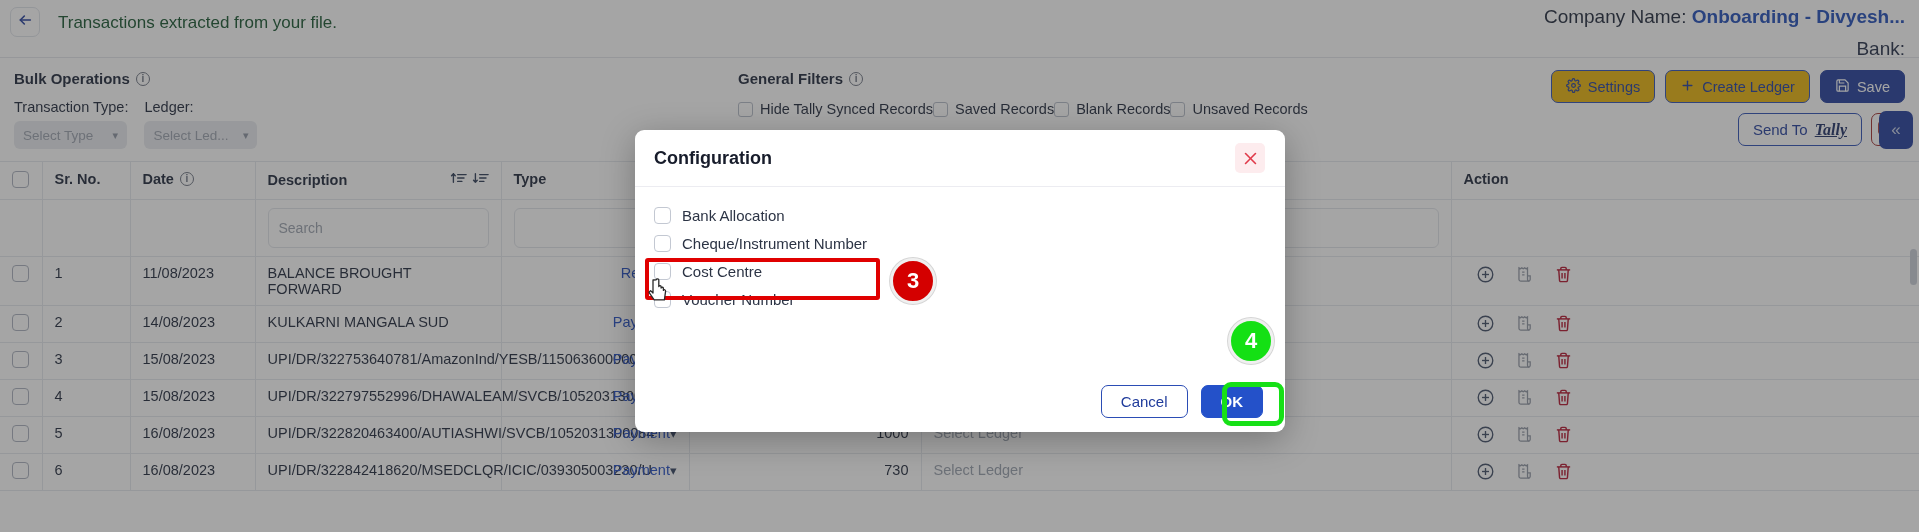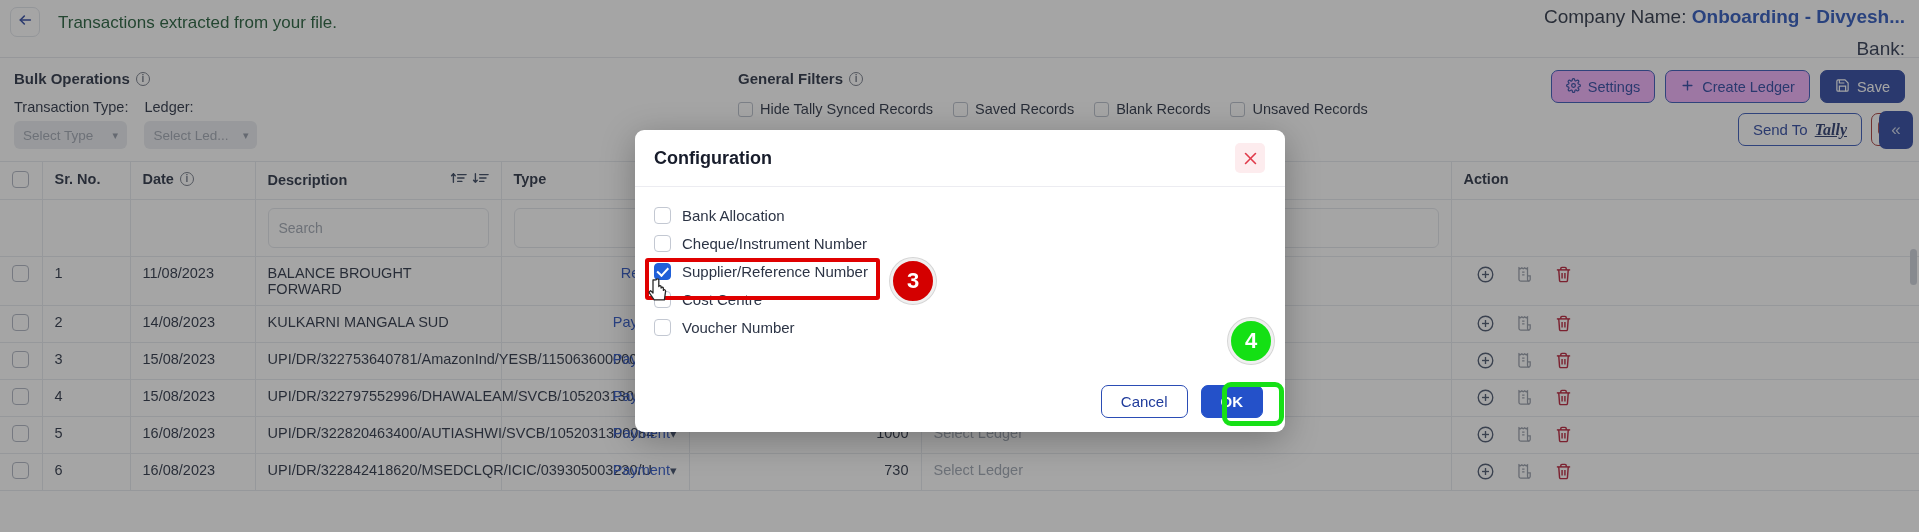--- a/index.html
+++ b/index.html
@@ -90,36 +90,36 @@
   .sel-box {
     width: 113px; height: 28px;
     background: #e7e9ee; border-radius: 6px;
     display: flex; align-items: center; justify-content: space-between;
     padding: 0 9px;
     font-size: 13.5px; color: #9aa1ad;
   }
   .sel-box .cv { font-size: 11px; color: #8b93a1; }
 
   .gf-area { position: absolute; left: 738px; top: 12px; }
-  .gf-checks { display: flex; align-items: center; gap: 20px; margin-top: 14px; }
+  .gf-checks { display: flex; align-items: center; margin-top: 14px; }
   .gf-check { display: flex; align-items: center; gap: 7px; font-size: 14.5px; color: #1b2437; white-space: nowrap; }
   .cbx {
     width: 15px; height: 15px; border: 1.5px solid #b5bcc8;
     border-radius: 3px; background: #fff; flex: none;
   }
   .gf-total { margin-top: 14px; font-size: 15px; color: #1b2437; }
 
   .tb-right { position: absolute; right: 14px; top: 12px; text-align: right; }
   .btn-row { display: flex; gap: 10px; justify-content: flex-end; }
   .btn {
     height: 33px; border-radius: 7px;
     display: inline-flex; align-items: center; gap: 7px;
     padding: 0 14px; font-size: 14.5px; white-space: nowrap;
   }
-  .btn-outline { border: 1px solid #2b4db5; color: #1f3b9b; background: #f0abfc; font-weight: normal; }
+  .btn-outline { border: 1px solid #2b4db5; color: #1f3b9b; background: #eab308; font-weight: normal; }
   .btn-primary { background: #1f3b9b; color: #fff; border: 1px solid #1f3b9b; }
   .btn-row2 { display: flex; gap: 9px; justify-content: flex-end; margin-top: 10px; }
   .tally-btn {
     height: 33px; border: 1px solid #2b4db5; border-radius: 7px;
     display: inline-flex; align-items: center; gap: 7px; padding: 0 14px;
     color: #1f3b9b; font-size: 15px; background: #fff;
   }
   .tally-word {
     font-family: "Liberation Serif", serif;
     font-style: italic; font-weight: bold; font-size: 16px;
@@ -716,24 +716,20 @@
     <div class="modal-body">
       <label class="opt-row">
         <span class="opt-box"></span>
         <span>Bank Allocation</span>
       </label>
       <label class="opt-row">
         <span class="opt-box"></span>
         <span>Cheque/Instrument Number</span>
       </label>
       <label class="opt-row">
-        <span class="opt-box checked"></span>
-        <span>Supplier/Reference Number</span>
-      </label>
-      <label class="opt-row">
         <span class="opt-box"></span>
         <span>Cost Centre</span>
       </label>
       <label class="opt-row">
         <span class="opt-box"></span>
         <span>Voucher Number</span>
       </label>
     </div>
     <div class="modal-foot">
       <button class="mbtn mbtn-cancel">Cancel</button>

